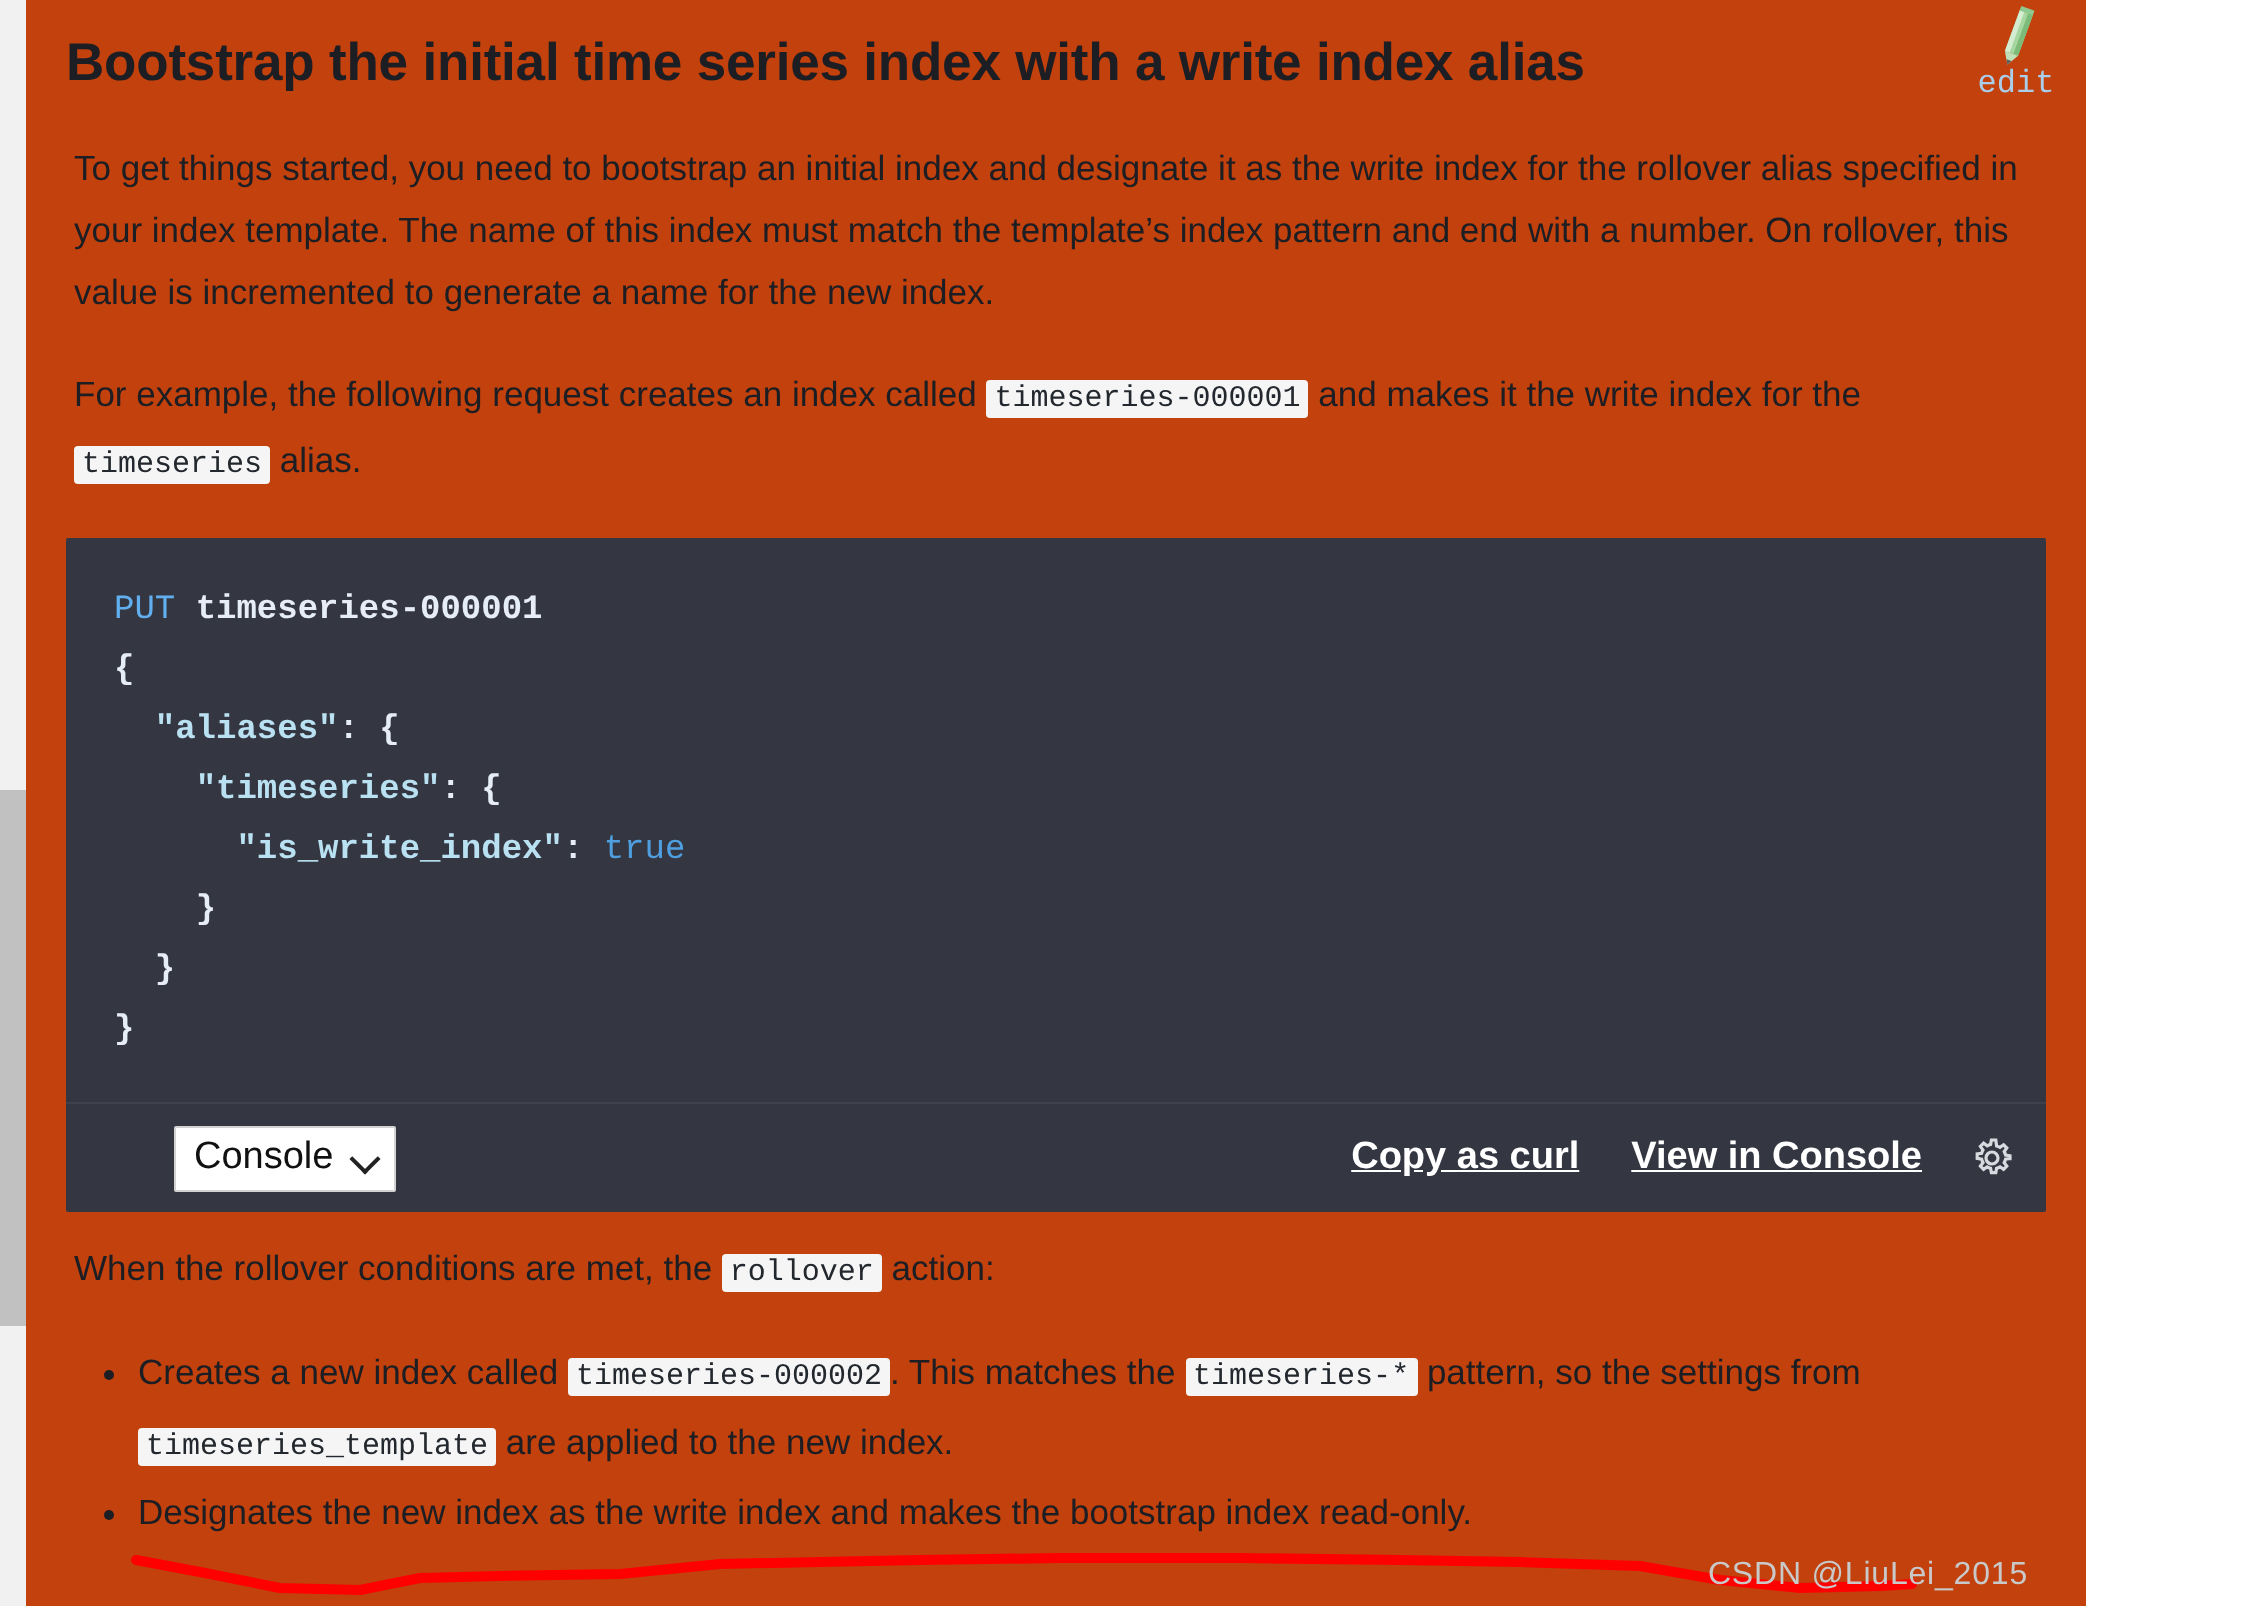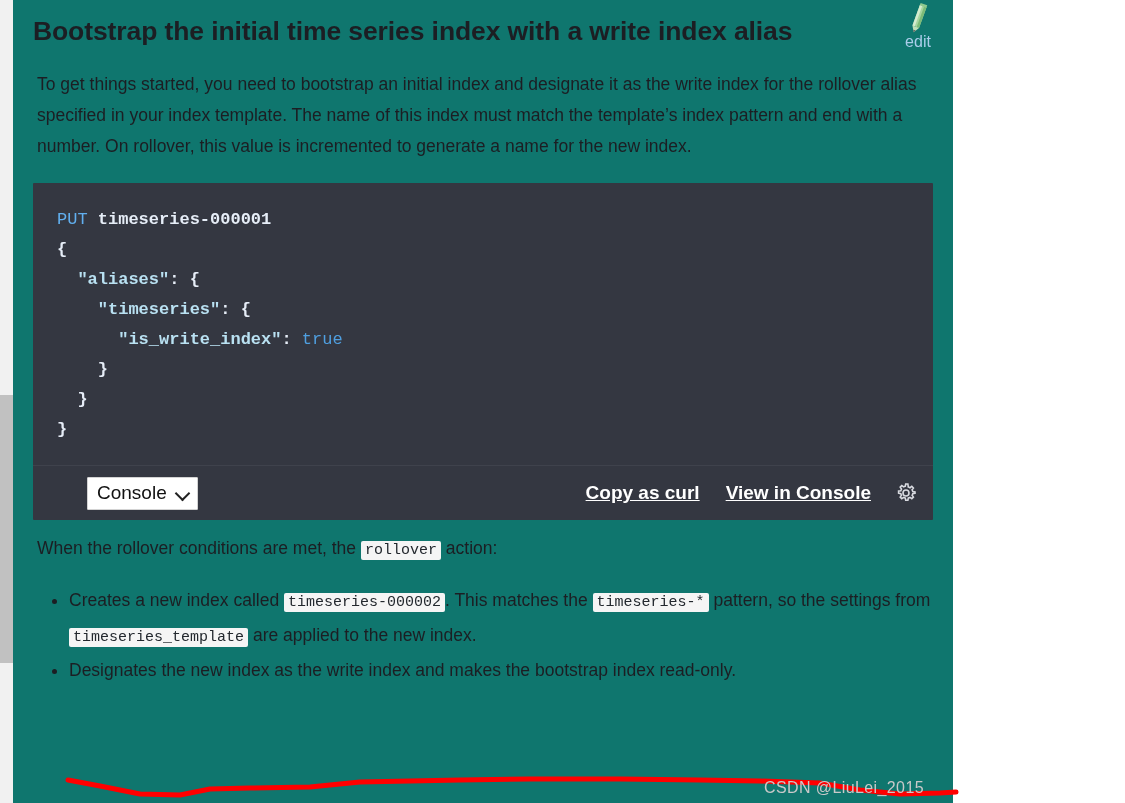--- a/index.html
+++ b/index.html
@@ -32,23 +32,23 @@
     width: 13px;
     height: 268px;
     background: #c1c1c1;
   }
 
   
   #content {
     position: absolute;
     left: 13px;
     top: 0;
-    width: 940px;
+    width: 1030px;
     height: 803px;
-    background: #0f766e;
+    background: #c2410c;
     box-sizing: border-box;
   }
 
   
   .page-head {
     position: relative;
     padding: 14px 20px 0 20px;
   }
   h1.title {
     margin: 0;
@@ -71,21 +71,21 @@
   }
   .edit-link .pencil {
     display: block;
     height: 34px;
   }
   .edit-link .edit-label {
     display: block;
     font-size: 16px;
     line-height: 16px;
     color: #aacdea;
-    font-family: Liberation Sans, sans-serif;
+    font-family: Liberation Mono, monospace;
     margin-top: -2px;
   }
 
   
   p.body {
     margin: 0;
     padding: 0 24px;
     font-size: 17.5px;
     line-height: 31px;
     color: #1c1e23;
@@ -265,20 +265,21 @@
             <rect x="12" y="1" width="7" height="2.5" fill="#8fc98f"></rect>
           </g>
         </svg>
       </span>
       <span class="edit-label">edit</span>
     </a>
   </div>
 
   <p class="body para1">To get things started, you need to bootstrap an initial index and designate it as the write index for the rollover alias specified in your index template. The name of this index must match the template’s index pattern and end with a number. On rollover, this value is incremented to generate a name for the new index.</p>
 
+  <p class="body para2"><span>For example, the following request creates an index called </span><code class="inline">timeseries-000001</code><span> and makes it the write index for the </span><code class="inline">timeseries</code><span> alias.</span></p>
 
   <div class="codeblock">
     <pre><span class="tok-method">PUT</span> <span class="tok-url">timeseries-000001</span>
 <span class="tok-punct">{</span>
   <span class="tok-key">"aliases"</span><span class="tok-punct">: {</span>
     <span class="tok-key">"timeseries"</span><span class="tok-punct">: {</span>
       <span class="tok-key">"is_write_index"</span><span class="tok-punct">: </span><span class="tok-bool">true</span>
     <span class="tok-punct">}</span>
   <span class="tok-punct">}</span>
 <span class="tok-punct">}</span></pre>

